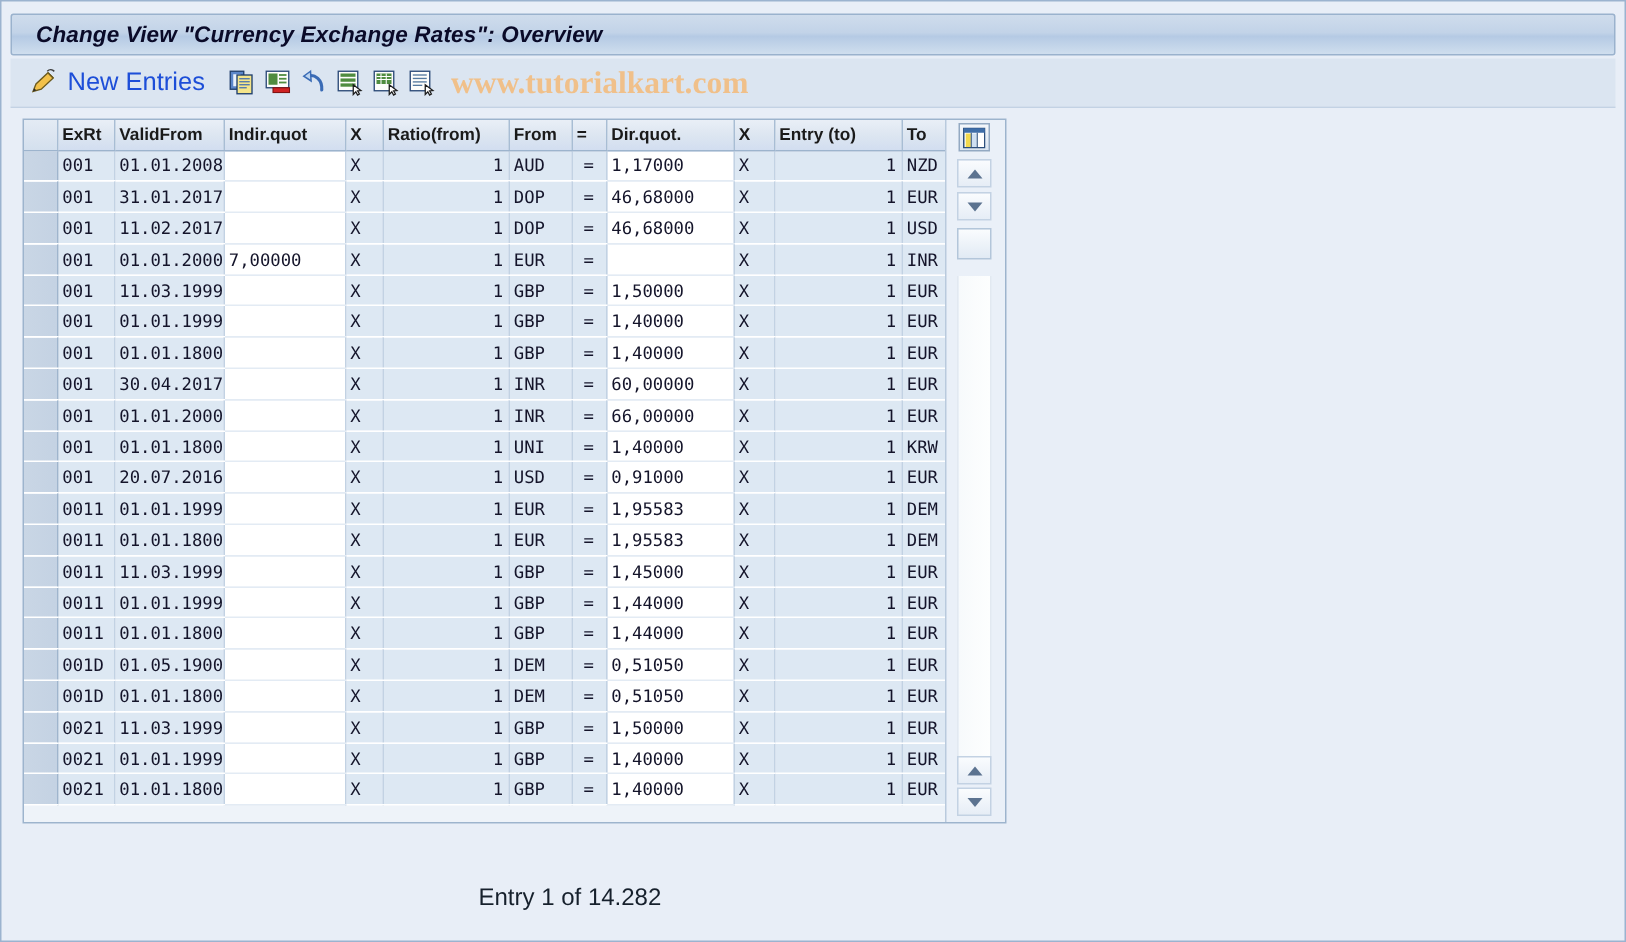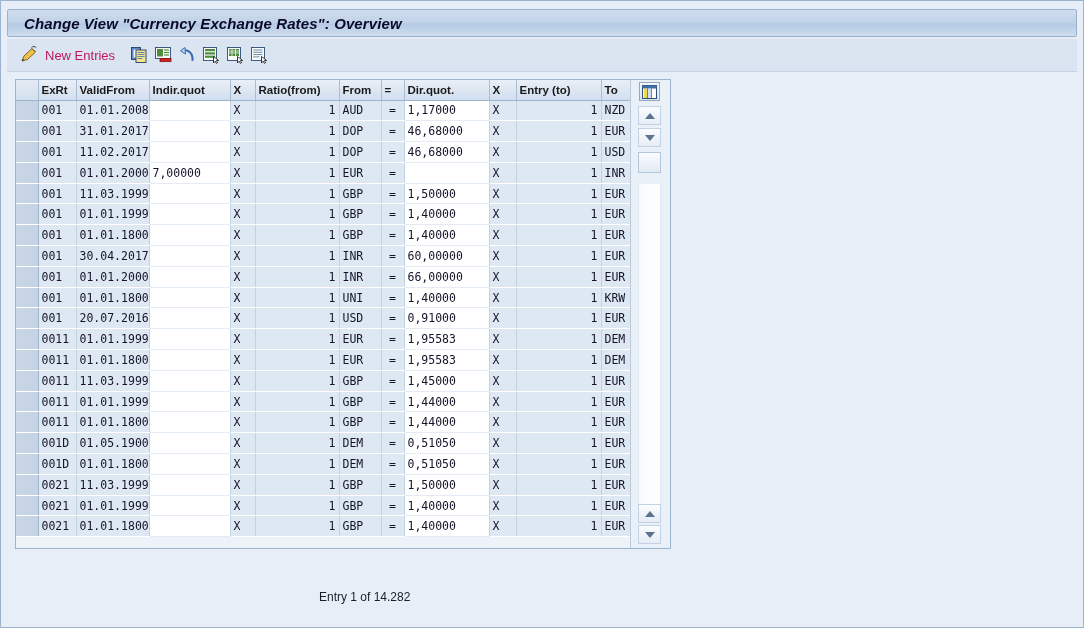--- a/index.html
+++ b/index.html
@@ -56,22 +56,22 @@
     align-items: center;
     padding-left: 10px;
   }
   .tb-item {
     display: flex;
     align-items: center;
     height: 24px;
     margin-right: 4px;
   }
   .tb-label {
-    font-size: 13px;
-    color: #be185d;
+    font-size: 17px;
+    color: #1d4ed8;
     padding: 0 8px 0 4px;
     white-space: nowrap;
   }
   .icon-btn {
     width: 22px; height: 22px;
     display: flex; align-items: center; justify-content: center;
     margin: 0 1px;
   }
   .watermark {
     font-family: "Liberation Serif", serif;
@@ -233,21 +233,21 @@
     flex: 1;
     text-align: center;
     font-size: 12px;
     color: #1b1b1b;
     padding-right: 8px;
     white-space: nowrap;
   }
   .entry-text {
     position: absolute;
     left: 318px; top: 589px;
-    font-size: 12px;
+    font-size: 16px;
     color: #16202c;
     white-space: nowrap;
   }
 </style>
 </head>
 <body>
 
 <div id="app">
   <div class="window">
 
@@ -335,20 +335,21 @@
           <g stroke="#55799f" stroke-width="0.9">
             <line x1="3.2" y1="4" x2="12.5" y2="4"></line>
             <line x1="3.2" y1="6.3" x2="12.5" y2="6.3"></line>
             <line x1="3.2" y1="8.6" x2="12.5" y2="8.6"></line>
             <line x1="3.2" y1="10.9" x2="9.5" y2="10.9"></line>
           </g>
           <path d="M11.5 10.5 L11.5 17 L13.2 15.2 L14.4 17.4 L15.6 16.7 L14.4 14.6 L16.6 14.4 Z" fill="#ffffff" stroke="#1c1c1c" stroke-width="0.85"></path>
         </svg>
       </span>
 
+      <span class="watermark">www.tutorialkart.com</span>
     </div>
 
     <div class="tb-sep"></div>
 
     <div class="grid-panel">
       <table class="grid">
         <colgroup>
           <col class="c-sel">
             <col class="c-exrt">
             <col class="c-valid">

